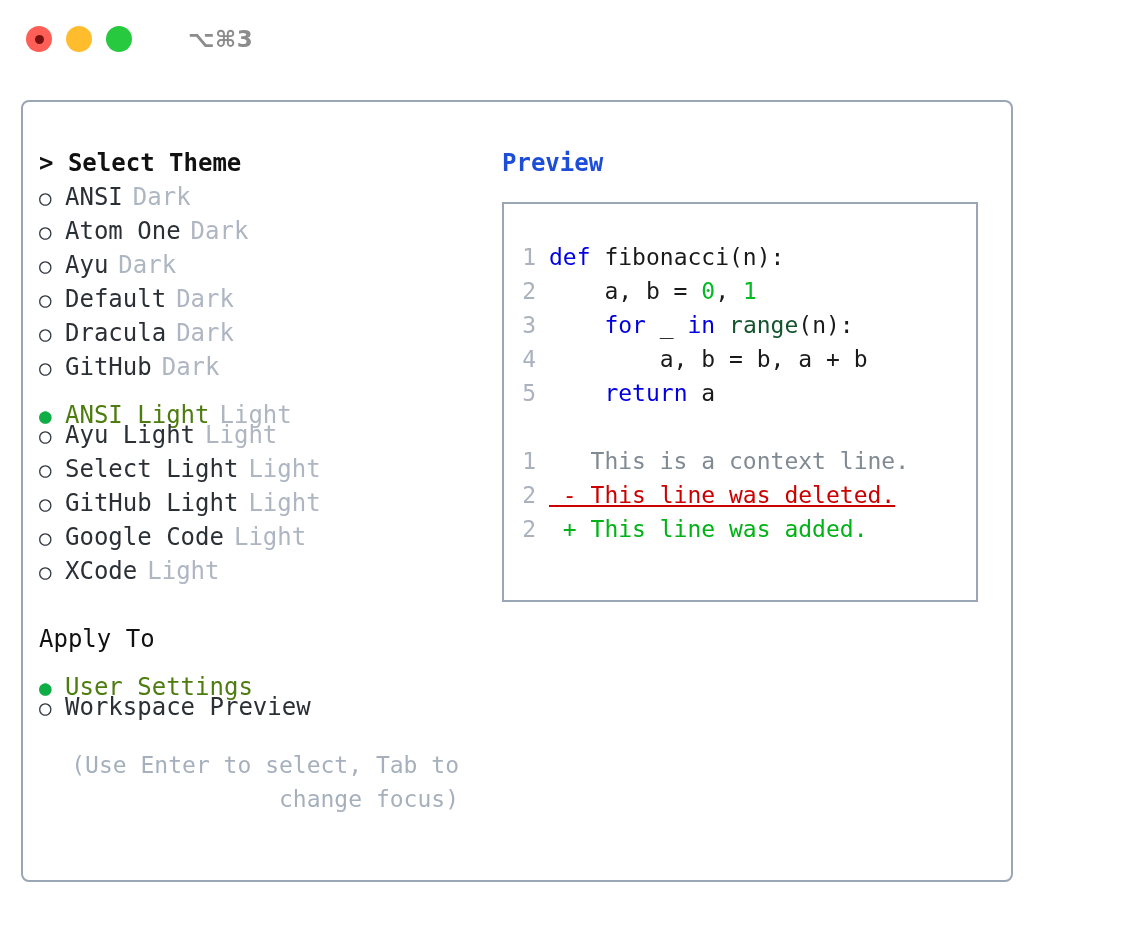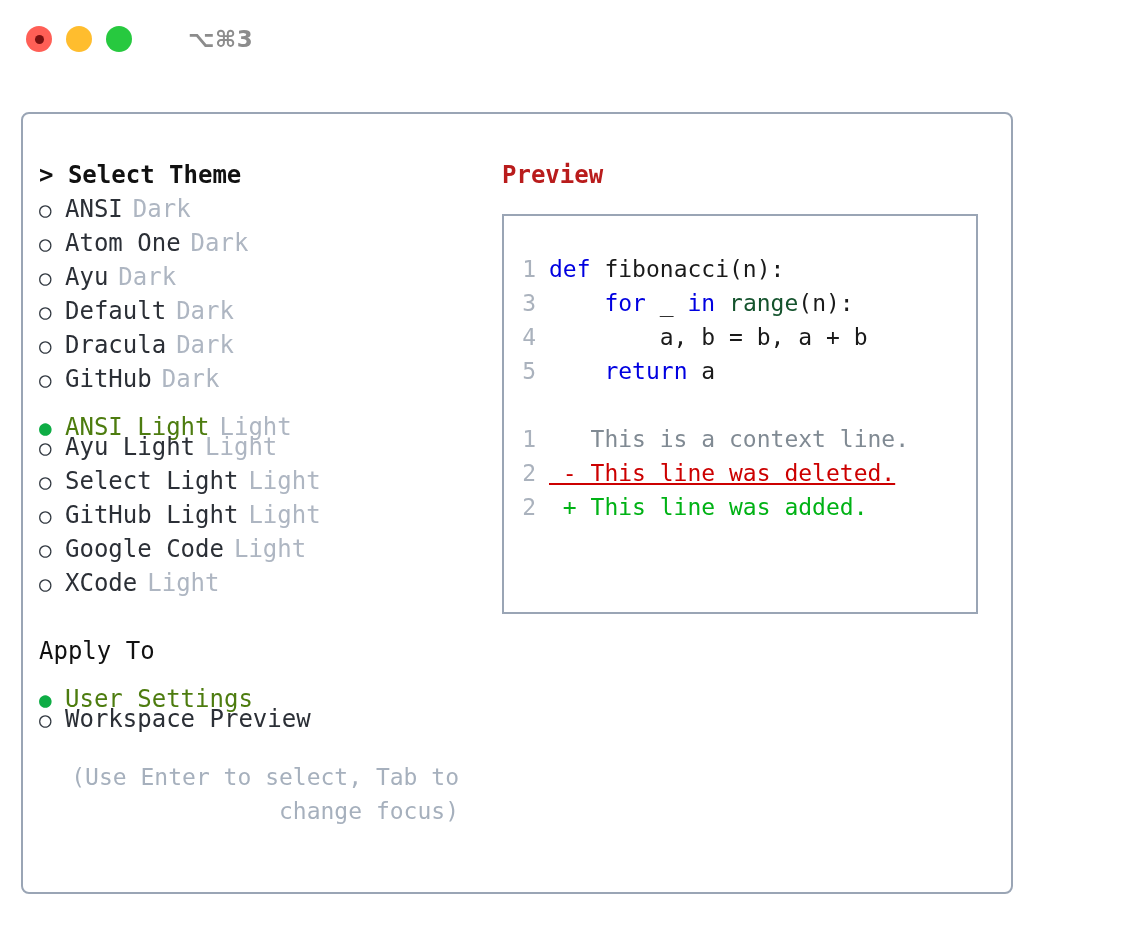--- a/index.html
+++ b/index.html
@@ -60,21 +60,21 @@
     font-weight: bold;
     color: #8c8c8c;
     letter-spacing: 0.5px;
     font-family: "DejaVu Sans", "Liberation Sans", sans-serif;
   }
 
   
   #panel {
     position: absolute;
     left: 21px;
-    top: 112px;
+    top: 100px;
     width: 992px;
     height: 782px;
     border: 2px solid #9aa5b5;
     border-radius: 8px;
     box-sizing: border-box;
     background: #ffffff;
   }
 
   #panel-inner {
     position: relative;
@@ -139,21 +139,21 @@
   
   #right-col {
     position: absolute;
     left: 479px;
     top: 44px;
     width: 480px;
   }
   #preview-title {
     font-size: 24px;
     font-weight: bold;
-    color: #b91c1c;
+    color: #1d4ed8;
     line-height: 34px;
     margin-bottom: 22px;
   }
   #preview-box {
     width: 476px;
     height: 400px;
     border: 2px solid #9aa5b5;
     box-sizing: border-box;
     background: #ffffff;
     padding: 36px 4px 0 18px;
@@ -220,20 +220,21 @@
           </div>
       </div>
 
       <div id="hint">(Use Enter to select, Tab to change focus)</div>
 
       <div id="right-col">
         <div id="preview-title">Preview</div>
         <div id="preview-box">
           <div id="code-area">
               <div class="code-line"><span class="lineno">1</span><span class="tok-kw">def</span><span class="tok-txt"> fibonacci(n):</span></div>
+              <div class="code-line"><span class="lineno">2</span><span class="tok-txt">    a, b = </span><span class="tok-num">0</span><span class="tok-txt">, </span><span class="tok-num">1</span></div>
               <div class="code-line"><span class="lineno">3</span><span class="tok-txt">    </span><span class="tok-kw">for</span><span class="tok-txt"> _ </span><span class="tok-kw">in</span><span class="tok-txt"> </span><span class="tok-fn">range</span><span class="tok-txt">(n):</span></div>
               <div class="code-line"><span class="lineno">4</span><span class="tok-txt">        a, b = b, a + b</span></div>
               <div class="code-line"><span class="lineno">5</span><span class="tok-txt">    </span><span class="tok-kw">return</span><span class="tok-txt"> a</span></div>
               <div class="code-line"><span class="lineno"></span>&nbsp;</div>
               <div class="code-line"><span class="lineno">1</span><span class="tok-ctx">   This is a context line.</span></div>
               <div class="code-line"><span class="lineno">2</span><span class="tok-del"> - This line was deleted.</span></div>
               <div class="code-line"><span class="lineno">2</span><span class="tok-add"> + This line was added.</span></div>
             </div>
         </div>
       </div>

